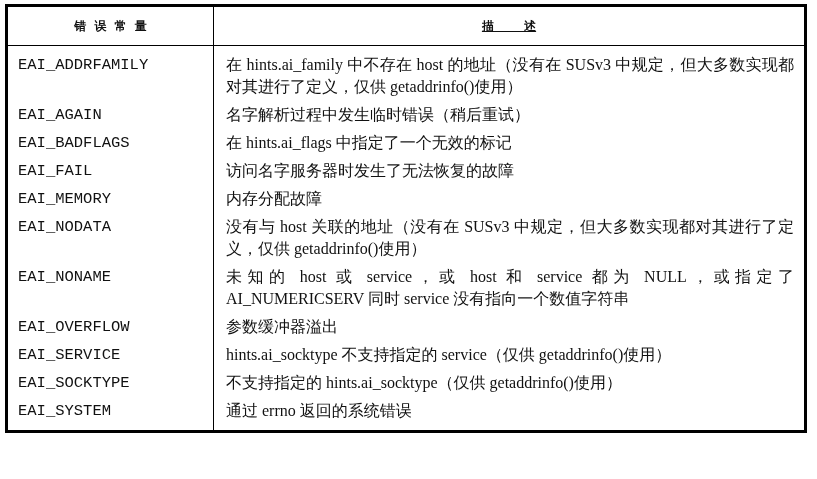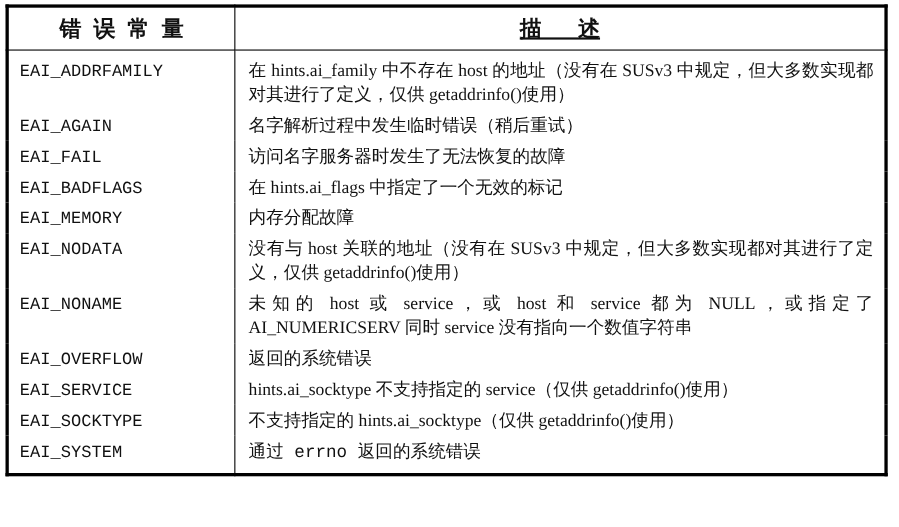--- a/index.html
+++ b/index.html
@@ -11,21 +11,21 @@
       border: 3px solid #000;
       border-collapse: collapse;
       color: #111;
     }
     .tbl td, .tbl th { padding: 0; vertical-align: top; }
     .hdr th {
       height: 38px;
       border-bottom: 1px solid #000;
       font-family: "DejaVu Sans", sans-serif;
       font-weight: bold;
-      font-size: 20px;
+      font-size: 12px;
       text-align: center;
       vertical-align: middle;
       letter-spacing: 0;
     }
     .hdr th.h-const { border-right: 1px solid #000; word-spacing: 4px; }
     .hdr th.h-desc { word-spacing: 26px; text-decoration: underline; }
     .c-const {
       font-family: "Liberation Mono", "DejaVu Sans Mono", monospace;
       font-size: 15.5px;
       padding-left: 10px !important;
@@ -35,21 +35,21 @@
     .c-desc {
       font-family: "Liberation Serif", "DejaVu Serif", serif;
       font-size: 16px;
       line-height: 22px;
       padding-left: 12px !important;
       padding-right: 10px !important;
       text-align: justify;
     }
     .row td { padding-top: 4px !important; padding-bottom: 2px !important; }
     .row.first td { padding-top: 8px !important; }
-    .row.last td { padding-bottom: 8px !important; font-family: Liberation Mono, monospace; }
+    .row.last td { padding-bottom: 8px !important; }
   </style>
 </head>
 <body>
 
 <table class="tbl">
   <colgroup>
     <col class="col-c" style="width:207px">
     <col class="col-d">
   </colgroup>
   <thead>
@@ -61,42 +61,42 @@
   <tbody>
     <tr class="row first">
       <td class="c-const">EAI_ADDRFAMILY</td>
       <td class="c-desc">在 hints.ai_family 中不存在 host 的地址（没有在 SUSv3 中规定，但大多数实现都对其进行了定义，仅供 getaddrinfo()使用）</td>
     </tr>
     <tr class="row">
       <td class="c-const">EAI_AGAIN</td>
       <td class="c-desc">名字解析过程中发生临时错误（稍后重试）</td>
     </tr>
     <tr class="row">
+      <td class="c-const">EAI_BADFLAGS</td>
+      <td class="c-desc">在 hints.ai_flags 中指定了一个无效的标记</td>
+    </tr>
+    <tr class="row">
       <td class="c-const">EAI_FAIL</td>
       <td class="c-desc">访问名字服务器时发生了无法恢复的故障</td>
-    </tr>
-    <tr class="row">
-      <td class="c-const">EAI_BADFLAGS</td>
-      <td class="c-desc">在 hints.ai_flags 中指定了一个无效的标记</td>
     </tr>
     <tr class="row">
       <td class="c-const">EAI_MEMORY</td>
       <td class="c-desc">内存分配故障</td>
     </tr>
     <tr class="row">
       <td class="c-const">EAI_NODATA</td>
       <td class="c-desc">没有与 host 关联的地址（没有在 SUSv3 中规定，但大多数实现都对其进行了定义，仅供 getaddrinfo()使用）</td>
     </tr>
     <tr class="row">
       <td class="c-const">EAI_NONAME</td>
       <td class="c-desc">未知的 host 或 service，或 host 和 service 都为 NULL，或指定了 AI_NUMERICSERV 同时 service 没有指向一个数值字符串</td>
     </tr>
     <tr class="row">
       <td class="c-const">EAI_OVERFLOW</td>
-      <td class="c-desc">返回的系统错误</td>
+      <td class="c-desc">参数缓冲器溢出</td>
     </tr>
     <tr class="row">
       <td class="c-const">EAI_SERVICE</td>
       <td class="c-desc">hints.ai_socktype 不支持指定的 service（仅供 getaddrinfo()使用）</td>
     </tr>
     <tr class="row">
       <td class="c-const">EAI_SOCKTYPE</td>
       <td class="c-desc">不支持指定的 hints.ai_socktype（仅供 getaddrinfo()使用）</td>
     </tr>
     <tr class="row last">

